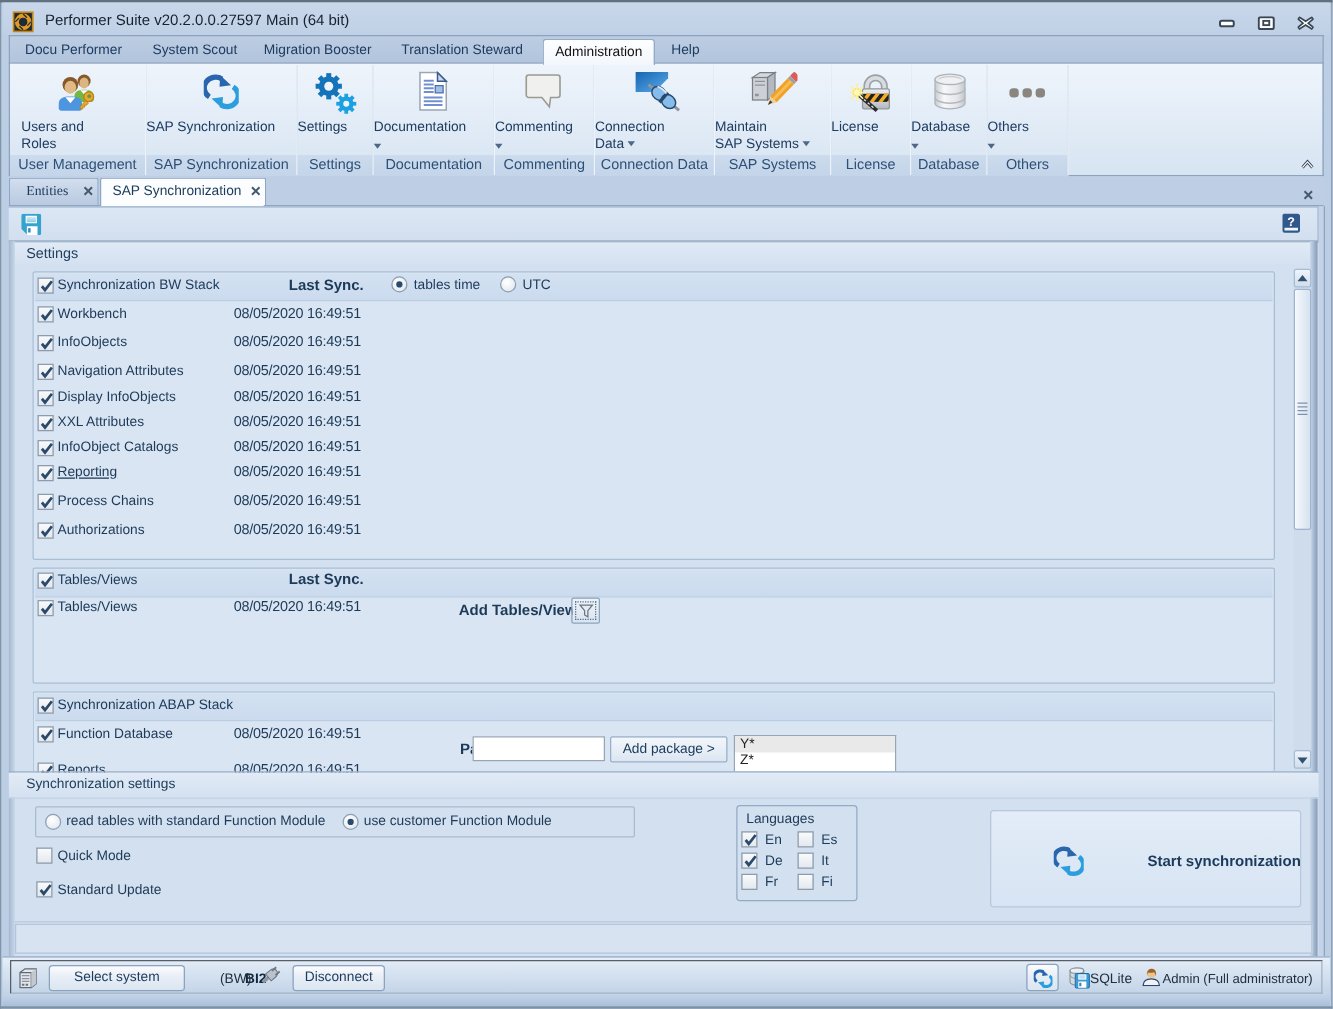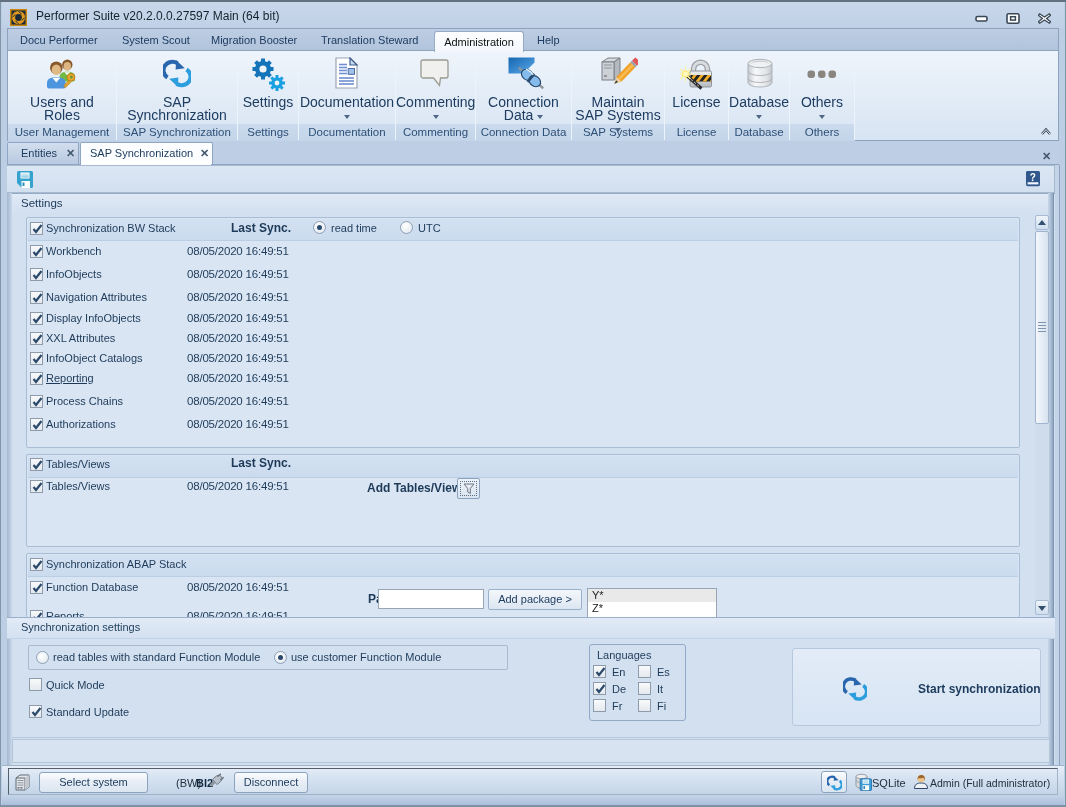--- a/index.html
+++ b/index.html
@@ -25,21 +25,21 @@
   border:1px solid #95abc5; border-bottom:none; border-radius:3px 3px 0 0;
   color:#111; top:31px; height:21px; line-height:20px; text-align:center; z-index:3; }
 
 #ribbon { left:7px; top:51px; width:1052px; height:90px;
   background:linear-gradient(#eef4fb 0%, #e5eef8 40%, #d7e4f2 100%);
   border:1px solid #8ca2bd; border-top:none; }
 #ribbon-strip { left:8px; top:124px; width:847px; height:18px;
   background:linear-gradient(#ccdbed,#c3d4e9); }
 .rsep { position:absolute; top:52px; width:1px; height:88px; background:#b7c9de;
   border-right:1px solid #edf3fa; }
-.rlabel { position:absolute; font-size:14px; color:#1e3c60; line-height:13px; text-align:center; }
+.rlabel { position:absolute; font-size:11px; color:#1e3c60; line-height:13px; text-align:left; }
 .rcaption { position:absolute; top:126px; font-size:11.5px; color:#2d5077; text-align:center; }
 .drop { display:inline-block; width:0; height:0; border-left:3px solid transparent;
   border-right:3px solid transparent; border-top:4px solid #4d6785; vertical-align:1px; }
 
 #docbar { left:7px; top:141px; width:1052px; height:23px; background:#bdcee5; }
 .dtab { position:absolute; top:142px; height:22px; font-size:11px; color:#1b3a5c;
   border:1px solid #8ea6c3; border-bottom:none; border-radius:2px 2px 0 0; }
 #dtab1 { left:7px; width:72px; background:linear-gradient(#d2deee,#b9c9e0); }
 #dtab2 { left:80px; width:133px; background:#fbfdfe; }
 .tabx { font-weight:bold; color:#44596f; }
@@ -343,21 +343,21 @@
 
 <svg class="abs" style="left:804px;top:70px" width="36" height="9" viewBox="0 0 36 9">
   <rect x="3.5" y="0.5" width="7.5" height="7.5" rx="3" fill="#8b8580"></rect>
   <rect x="14" y="0.5" width="7.5" height="7.5" rx="3" fill="#8b8580"></rect>
   <rect x="24.5" y="0.5" width="7.5" height="7.5" rx="3" fill="#8b8580"></rect>
 </svg>
 
 <div class="abs" id="docbar"></div>
 <div class="abs" id="docline"></div>
 <div class="abs dtab" id="dtab1">
-    <span style="position:absolute;left:13px;top:4px;">Entities</span>
+    <span style="position:absolute;left:13px;top:4px;font-family:Liberation Serif, serif;">Entities</span>
     <span class="tabx" style="position:absolute;left:58px;top:4px;">✕</span>
   </div>
 <div class="abs dtab" id="dtab2">
     <span style="position:absolute;left:9px;top:4px;">SAP Synchronization</span>
     <span class="tabx" style="position:absolute;left:119px;top:4px;">✕</span>
   </div>
 <div class="abs tabx" style="left:1042px;top:150px;font-size:11px;">✕</div>
 
 <div class="abs" id="toolbar"></div>
 
@@ -390,21 +390,21 @@
 
 <div class="secbox" style="top:217px;height:231px;">
     <div class="sechead"></div>
   </div>
 <div class="cb" style="left:30px;top:222px;"><svg width="13" height="13" viewBox="0 0 13 13">
       <path d="M2.5 6 L5 9 L10.5 2" stroke="#2b4a6b" stroke-width="2.2" fill="none"></path>
     </svg></div>
 <div class="rowlab" style="left:46px;top:222px;">Synchronization BW Stack</div>
 <div class="rowlab bold ls" style="left:187px;top:221px;">Last Sync.</div>
 <div class="radio sel" style="left:313px;top:221px;"></div>
-<div class="rowlab" style="left:331px;top:222px;">read time</div>
+<div class="rowlab" style="left:331px;top:222px;">tables time</div>
 <div class="radio" style="left:400px;top:221px;"></div>
 <div class="rowlab" style="left:418px;top:222px;">UTC</div>
 <div class="cb" style="left:30px;top:245px;"><svg width="13" height="13" viewBox="0 0 13 13">
       <path d="M2.5 6 L5 9 L10.5 2" stroke="#2b4a6b" stroke-width="2.2" fill="none"></path>
     </svg></div>
 <div class="rowlab" style="left:46px;top:245px;">Workbench</div>
 <div class="rowlab date" style="left:187px;top:245px;">08/05/2020 16:49:51</div>
 <div class="cb" style="left:30px;top:268px;"><svg width="13" height="13" viewBox="0 0 13 13">
       <path d="M2.5 6 L5 9 L10.5 2" stroke="#2b4a6b" stroke-width="2.2" fill="none"></path>
     </svg></div>

